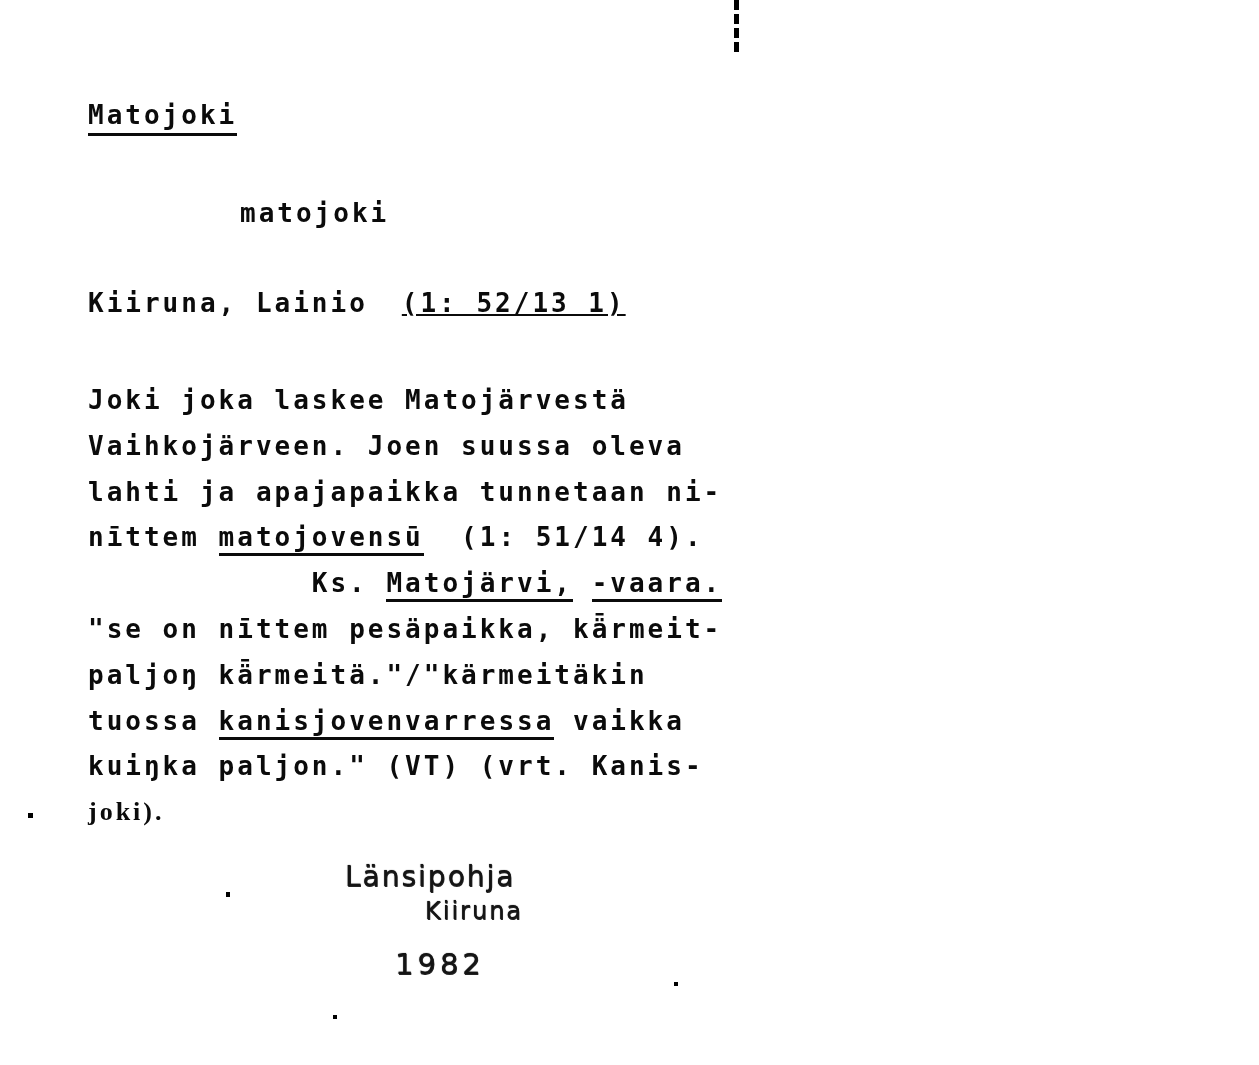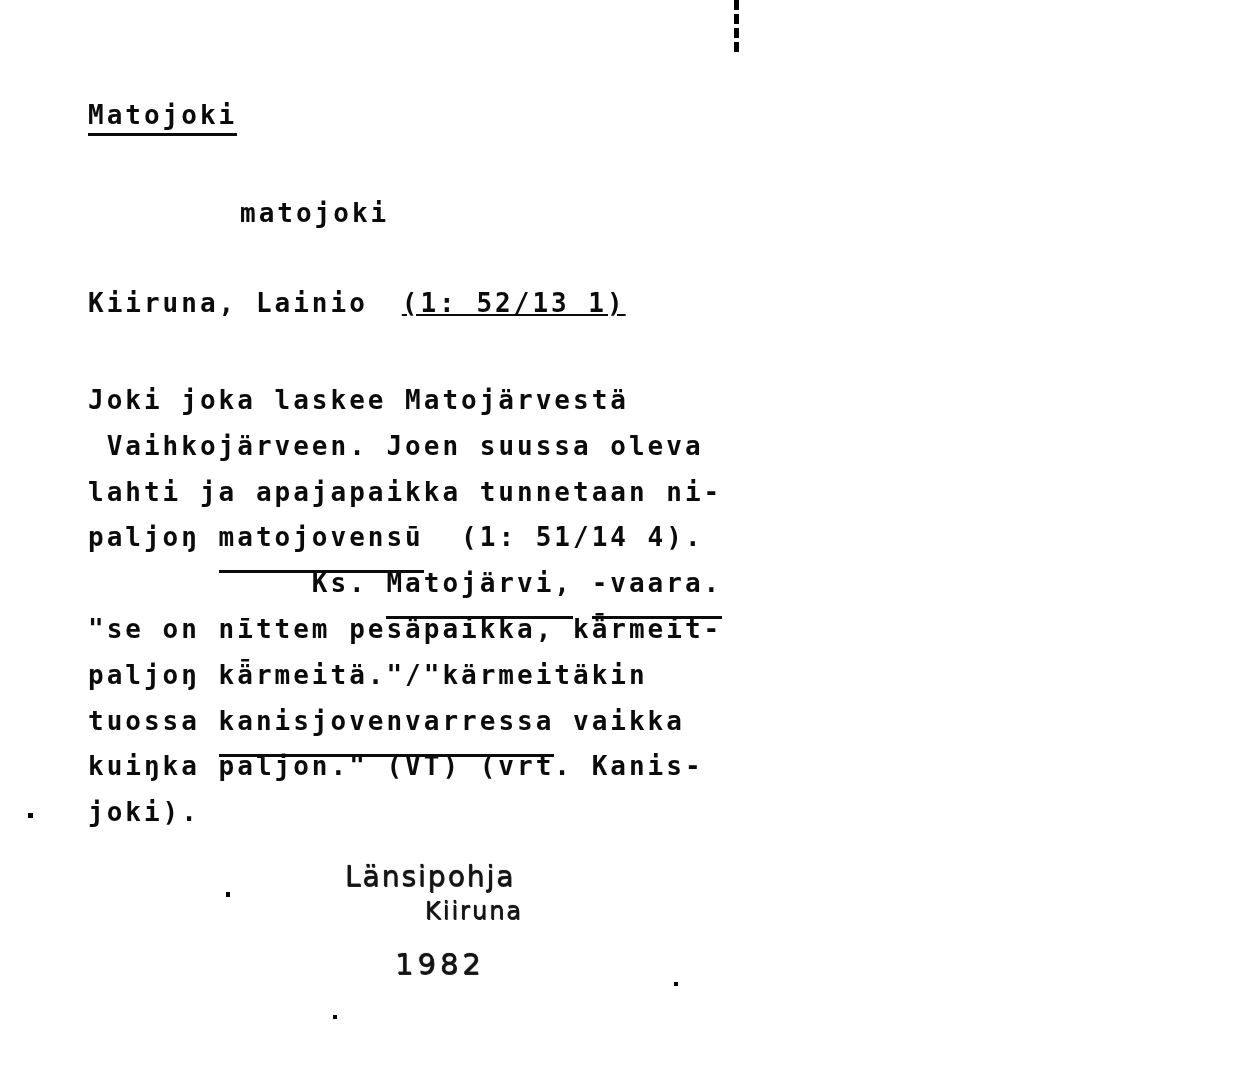--- a/index.html
+++ b/index.html
@@ -16,21 +16,21 @@
   
   .tw {
     position: absolute;
     font-family: "DejaVu Sans Mono", monospace;
     font-weight: 700;
     font-size: 26px;
     letter-spacing: 3px;
     white-space: pre;
     color: var(--ink, #0b0b0b);
   }
-  .u { border-bottom: 3px solid var(--ink, #0b0b0b); padding-bottom: 18px; }
+  .u { border-bottom: 3px solid var(--ink, #0b0b0b); padding-bottom: 1px; }
   #doc-title { top: 100px; left: 88px; }
   #doc-title .u { padding-bottom: 3px; }
   #doc-subtitle { top: 198px; left: 240px; }
   #header-line { top: 288px; left: 88px; }
   #header-line .ref { margin-left: 34px; text-decoration: underline; }
   #body { position: absolute; top: 385px; left: 88px; }
   #body .line { height: 45.8px; white-space: pre; }
   
   .stamp {
     position: absolute;
@@ -56,29 +56,29 @@
 <div id="page" style="--ink: #0b0b0b; --paper: #ffffff;">
 
   <div class="tw" id="doc-title"><span class="u">Matojoki</span></div>
 
   <div class="tw" id="doc-subtitle">matojoki</div>
 
   <div class="tw" id="header-line"><span>Kiiruna, Lainio</span><span class="ref">(1: 52/13 1)</span></div>
 
   <div id="body">
       <div class="line tw" style="position: relative;"><span>Joki joka laskee Matojärvestä</span></div>
-      <div class="line tw" style="position: relative; text-align: center;"><span>Vaihkojärveen. Joen suussa oleva</span></div>
+      <div class="line tw" style="position: relative;"><span>Vaihkojärveen. Joen suussa oleva</span></div>
       <div class="line tw" style="position: relative;"><span>lahti ja apajapaikka tunnetaan ni-</span></div>
-      <div class="line tw" style="position: relative;"><span>paljoŋ </span><span class="u">matojovensū</span><span>  (1: 51/14 4).</span></div>
+      <div class="line tw" style="position: relative;"><span>nīttem </span><span class="u">matojovensū</span><span>  (1: 51/14 4).</span></div>
       <div class="line tw" style="position: relative; text-align: right;"><span>Ks. </span><span class="u">Matojärvi,</span><span> </span><span class="u">-vaara.</span></div>
       <div class="line tw" style="position: relative;"><span>"se on nīttem pesäpaikka, kǟrmeit-</span></div>
       <div class="line tw" style="position: relative;"><span>paljoŋ kǟrmeitä."/"kärmeitäkin</span></div>
       <div class="line tw" style="position: relative;"><span>tuossa </span><span class="u">kanisjovenvarressa</span><span> vaikka</span></div>
       <div class="line tw" style="position: relative;"><span>kuiŋka paljon." (VT) (vrt. Kanis-</span></div>
-      <div class="line tw" style="position: relative;"><span>joki).</span></div>
+      <div class="line tw" style="position: relative; font-family: Liberation Serif, serif;"><span>joki).</span></div>
     </div>
 
   <div class="stamp stamp-line-0">Länsipohja</div>
   <div class="stamp stamp-line-1">Kiiruna</div>
   <div class="stamp stamp-line-3">1982</div>
 
   <div class="artifact" style="left:1247px; top:14px; width:6px; height:62px;"></div>
   <div class="dashline" style="left:1247px; top:84px; height:150px; border-left:5px dashed #000;"></div>
   <div class="artifact" style="left:1248px; top:234px; width:6px; height:516px;"></div>
   <div class="dashline" style="left:1249px; top:750px; height:105px; border-left:4px dashed #000;"></div>

